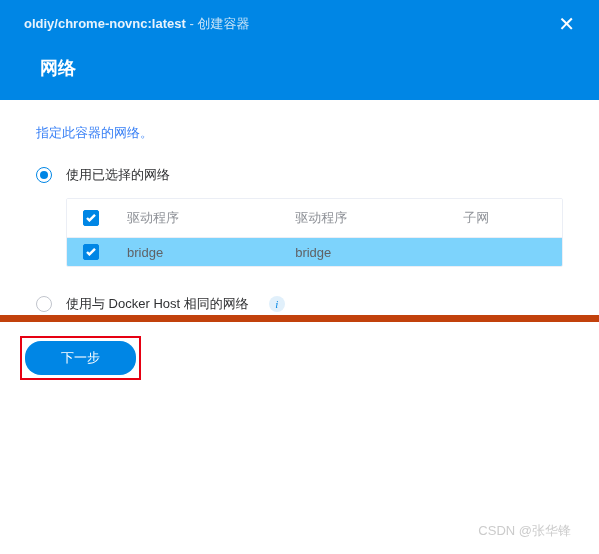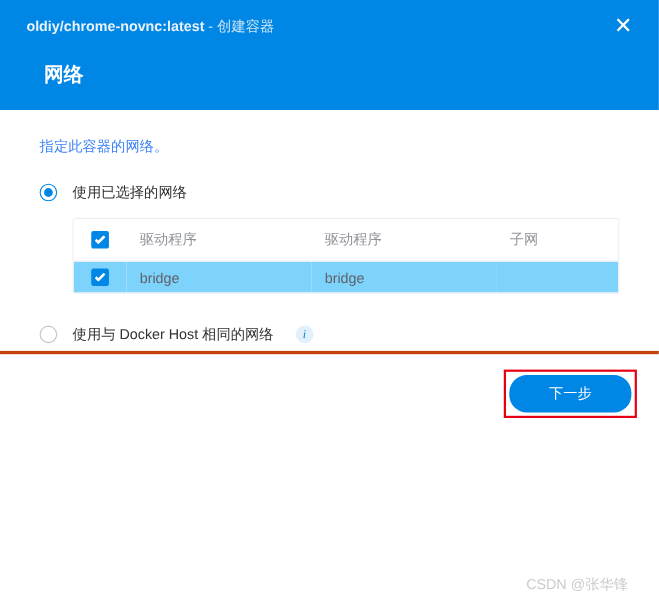--- a/index.html
+++ b/index.html
@@ -21,21 +21,21 @@
 .radio-label { color: #303133; font-size: 13px; }
 .network-table { margin-left: 30px; margin-bottom: 28px; border: 1px solid #ebeef5; border-radius: 2px; overflow: hidden; }
 .network-table table { width: 100%; border-collapse: collapse; }
 .network-table th { background: #fff; color: #909399; font-weight: 400; font-size: 13px; text-align: left; padding: 10px 12px; border-bottom: 1px solid #ebeef5; }
 .network-table td { padding: 6px 12px; font-size: 13px; color: #606266; background: #7dd3fc; }
 .network-table th:first-child, .network-table td:first-child { width: 48px; text-align: center; }
 .checkbox { width: 16px; height: 16px; border: 1px solid #0086e5; background: #0086e5; border-radius: 2px; display: inline-flex; align-items: center; justify-content: center; cursor: pointer; }
 .checkbox svg { stroke: #fff; stroke-width: 3; fill: none; }
 .info-icon { display: inline-flex; width: 16px; height: 16px; border-radius: 50%; background: #e1f0fb; color: #0086e5; align-items: center; justify-content: center; font-style: italic; font-size: 11px; font-family: serif; margin-left: 6px; cursor: pointer; }
 .option2 { margin-top: 10px; }
-.footer { border-top: 3px solid #c2410c; padding: 14px 20px; display: flex; justify-content: flex-end; }
+.footer { border-top: 7px solid #c2410c; padding: 14px 20px; display: flex; }
 .next-btn-wrap { border: 2px solid #e60012; padding: 3px; }
 .next-btn { background: #0086e5; color: #fff; border: none; border-radius: 16px; padding: 8px 36px; font-size: 13px; cursor: pointer; }
 .watermark { position: absolute; right: 28px; bottom: 14px; color: rgba(160,160,160,0.55); font-size: 13px; pointer-events: none; text-align: right; }
 </style>
 </head>
 <body>
 
 <div class="dialog">
   <div class="header">
     <div class="header-top">

